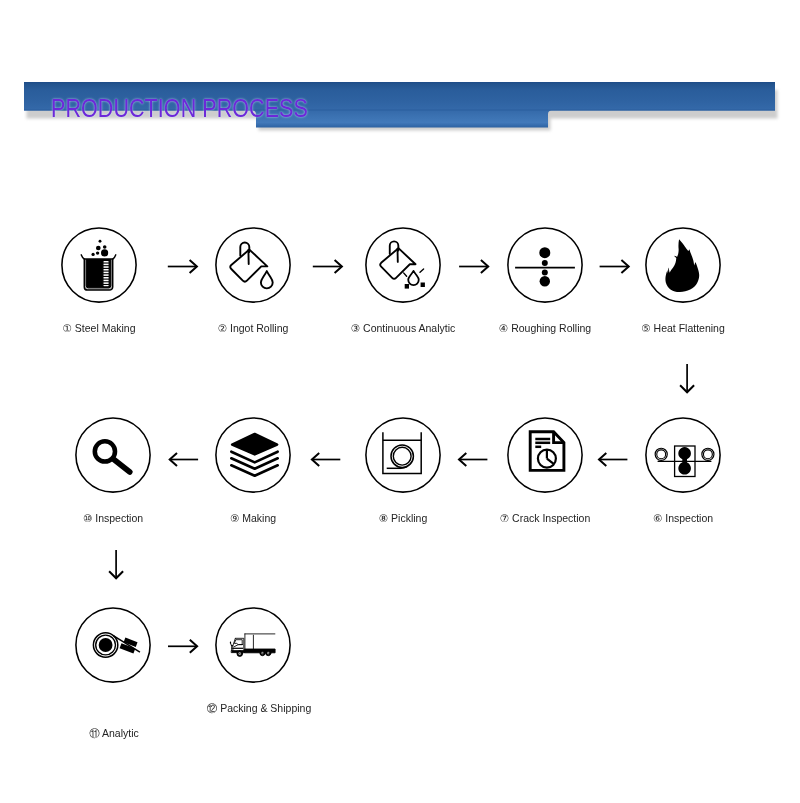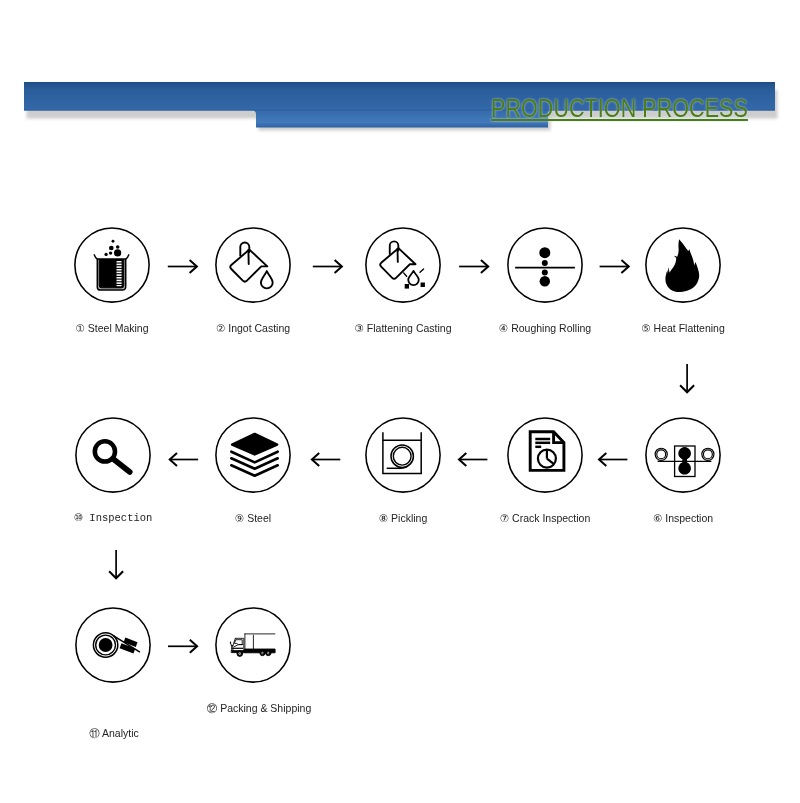--- a/index.html
+++ b/index.html
@@ -5,23 +5,23 @@
 <style>
   html,body{margin:0;padding:0;}
   body{width:800px;height:803px;background:#ffffff;
        font-family:"Liberation Sans",sans-serif;overflow:hidden;}
   #page{position:relative;width:800px;height:803px;background:#fff;}
 
   
   #banner{position:absolute;left:24px;top:82px;width:751px;height:50px;}
   #bn-svg{position:absolute;left:0;top:0;}
   #banner-title{position:absolute;left:0;top:12px;width:751px;height:28.5px;
-      display:flex;align-items:center;justify-content:flex-end;
-      color:#4d7c0f;font-size:26px;line-height:28.5px;letter-spacing:0.1px;
-      text-shadow:0 0 2.4px rgba(206,230,255,.9);text-decoration:underline;}
+      display:flex;align-items:center;justify-content:flex-start;
+      color:#6d28d9;font-size:26px;line-height:28.5px;letter-spacing:0.1px;
+      text-shadow:0 0 2.4px rgba(206,230,255,.9);}
   #banner-title > span{display:inline-block;transform:scaleX(0.826);transform-origin:center;}
 
   
   .node{position:absolute;width:150px;margin-left:-75px;text-align:center;}
   .node .circ{position:relative;width:76px;height:76px;margin:0 auto;}
   .node .label{margin-top:19px;font-size:10.5px;color:#232323;white-space:nowrap;
       line-height:12px;}
 </style>
 </head>
 <body>
@@ -54,21 +54,21 @@
                  a3.7 3.7 0 0 0 -3.7 -3.7 H0 Z"></path>
         <path fill="none" stroke="#2a5e9e" stroke-width="1.2" d="M0 28.0 H524.4 M231.6 28.0 H751"></path>
       </g>
     </svg>
     <div id="banner-title">
         <span>PRODUCTION PROCESS</span>
       </div>
   </div>
 
   <div id="nodes">
-      <div class="node" style="left: 112px; top: 227px;">
+      <div class="node" style="left: 99px; top: 227px;">
         <div class="circ"><svg width="76" height="76" viewBox="0 0 76 76">
             <circle cx="38" cy="38" r="37.1" fill="none" stroke="#000000" stroke-width="1.55"></circle>
  <g>
   <path d="M20.2 27.8 C20.8 29.7 22.0 31.2 23.6 32.4" fill="none" stroke="#000000" stroke-width="1.4" stroke-linecap="round"></path>
   <path d="M54.8 27.8 C54.2 29.7 53.1 31.2 51.5 32.4" fill="none" stroke="#000000" stroke-width="1.4" stroke-linecap="round"></path>
   <path d="M23.3 31.9 h28.4 v28.0 a3.2 3.2 0 0 1 -3.2 3.2 h-22.0 a3.2 3.2 0 0 1 -3.2 -3.2 z" fill="#b4b4b4" stroke="#000000" stroke-width="1.5" stroke-linejoin="round"></path>
   <path d="M25.2 32.6 h24.6 v26.0 a2.2 2.2 0 0 1 -2.2 2.2 h-20.2 a2.2 2.2 0 0 1 -2.2 -2.2 z" fill="#000000" stroke="#000000" stroke-width="1.0" stroke-linejoin="round"></path>
   <rect x="41.9" y="33.4" width="6.3" height="26.4" rx="1.0" fill="#ffffff"></rect>
   <rect x="41.9" y="33.4" width="6.3" height="26.4" rx="1.0" fill="none" stroke="#000000" stroke-width="1.2"></rect>
   <g fill="#000000" stroke="none">
@@ -102,42 +102,42 @@
     <path d="M25.3 28.6 V20.0 a4.5 4.5 0 0 1 9.0 0 V25.0"></path>
     <path d="M34.4 22.6 L52.3 39.4 H46.3 L31.9 53.6 a2.9 2.9 0 0 1 -4.1 0 L16.3 42.0 a2.9 2.9 0 0 1 0 -4.1 Z"></path>
     <path d="M33.4 23.0 L33.7 37.0"></path>
   </g>
               <path d="M 51.8 44.1
      C 55.044999999999995 50.370000000000005, 57.699999999999996 52.255, 57.699999999999996 55.5
      a 5.9 5.9 0 0 1 -11.8 0
      C 45.9 52.255, 48.555 50.370000000000005, 51.8 44.1 Z" fill="none" stroke="#000000" stroke-width="1.9" stroke-linejoin="round"></path>
             </g>
           </svg></div>
-        <div class="label">② Ingot Casting</div>
+        <div class="label">② Ingot Rolling</div>
       </div>
       <div class="node" style="left: 403px; top: 227px;">
         <div class="circ"><svg width="76" height="76" viewBox="0 0 76 76">
             <circle cx="38" cy="38" r="37.1" fill="none" stroke="#000000" stroke-width="1.55"></circle>
             <g>
               <g transform="translate(0.6,-0.4) scale(0.955)" fill="none" stroke="#000000" stroke-width="1.95" stroke-linejoin="round" stroke-linecap="round">
     <path d="M25.3 28.6 V20.0 a4.5 4.5 0 0 1 9.0 0 V25.0"></path>
     <path d="M34.4 22.6 L52.3 39.4 H46.3 L31.9 53.6 a2.9 2.9 0 0 1 -4.1 0 L16.3 42.0 a2.9 2.9 0 0 1 0 -4.1 Z"></path>
     <path d="M33.4 23.0 L33.7 37.0"></path>
   </g>
               <path d="M 48.5 43.9
      C 51.3875 48.8225, 53.75 49.9625, 53.75 52.85
      a 5.25 5.25 0 0 1 -10.5 0
      C 43.25 49.9625, 45.6125 48.8225, 48.5 43.9 Z" fill="none" stroke="#000000" stroke-width="1.8" stroke-linejoin="round"></path>
               <path d="M38.6 45.9 L41.6 49.2" fill="none" stroke="#000000" stroke-width="1.4" stroke-linecap="round"></path>
     <path d="M55.0 45.3 L58.6 42.0" fill="none" stroke="#000000" stroke-width="1.4" stroke-linecap="round"></path>
     <rect x="39.7" y="57.0" width="4.3" height="4.6" fill="#000000"></rect>
     <rect x="55.6" y="55.5" width="4.3" height="4.5" fill="#000000"></rect>
    </g>
           </svg></div>
-        <div class="label">③ Flattening Casting</div>
+        <div class="label">③ Continuous Analytic</div>
       </div>
       <div class="node" style="left: 545px; top: 227px;">
         <div class="circ"><svg width="76" height="76" viewBox="0 0 76 76">
             <circle cx="38" cy="38" r="37.1" fill="none" stroke="#000000" stroke-width="1.55"></circle>
             <g>
    <path d="M8.1 40.7 H67.9" fill="none" stroke="#000000" stroke-width="1.7"></path>
    <circle cx="37.8" cy="25.7" r="5.5" fill="#000000"></circle>
    <circle cx="37.8" cy="35.9" r="3.0" fill="#000000"></circle>
    <circle cx="37.8" cy="45.4" r="3.0" fill="#000000"></circle>
    <circle cx="37.8" cy="54.3" r="5.2" fill="#000000"></circle>
@@ -175,41 +175,41 @@
     C 30.9 36.5 31.5 34.4 31.7 31.4
     C 31.1 31.1 30.3 30.3 29.7 29.5
     C 31.1 29.7 31.9 30.1 32.4 30.5
     C 32.9 29.7 33.1 29.0 33.4 28.1
     C 33.9 26.0 34.0 24.2 33.8 22.2
     C 33.6 19.4 33.8 16.5 34.3 13.9 Z"></path>
  </g>
           </svg></div>
         <div class="label">⑤ Heat Flattening</div>
       </div>
-      <div class="node" style="left: 113px; top: 417px; font-family: Liberation Mono, monospace;">
+      <div class="node" style="left: 113px; top: 417px;">
         <div class="circ"><svg width="76" height="76" viewBox="0 0 76 76">
             <circle cx="38" cy="38" r="37.1" fill="none" stroke="#000000" stroke-width="1.55"></circle>
             <g fill="none" stroke="#000000">
    <circle cx="29.9" cy="34.4" r="10.1" stroke-width="4.55"></circle>
    <path d="M38.6 42.3 L54.8 55.0" stroke-width="5.6" stroke-linecap="round"></path>
  </g>
           </svg></div>
         <div class="label">⑩ Inspection</div>
       </div>
       <div class="node" style="left: 253px; top: 417px;">
         <div class="circ"><svg width="76" height="76" viewBox="0 0 76 76">
             <circle cx="38" cy="38" r="37.1" fill="none" stroke="#000000" stroke-width="1.55"></circle>
             <g>
    <path d="M39.7 16.9 L62.2 27.6 L39.7 37.5 L17.1 27.6 Z" fill="#000000" stroke="#000000" stroke-width="2.4" stroke-linejoin="round"></path>
    <path d="M16.3 34.7 L39.7 45.4 L62.7 34.7" fill="none" stroke="#000000" stroke-width="2.6" stroke-linejoin="round" stroke-linecap="round"></path>
    <path d="M16.3 41.3 L39.7 51.8 L62.7 41.3" fill="none" stroke="#000000" stroke-width="2.6" stroke-linejoin="round" stroke-linecap="round"></path>
    <path d="M16.3 48.3 L39.7 58.7 L62.7 48.3" fill="none" stroke="#000000" stroke-width="2.6" stroke-linejoin="round" stroke-linecap="round"></path>
  </g>
           </svg></div>
-        <div class="label">⑨ Steel</div>
+        <div class="label">⑨ Making</div>
       </div>
       <div class="node" style="left: 403px; top: 417px; text-align: center;">
         <div class="circ"><svg width="76" height="76" viewBox="0 0 76 76">
             <circle cx="38" cy="38" r="37.1" fill="none" stroke="#000000" stroke-width="1.55"></circle>
             <g fill="none" stroke="#000000">
    <path d="M17.9 15.2 V56.5 H56.2 V15.2" stroke-width="1.5" stroke-linecap="butt"></path>
    <path d="M17.9 23.3 H56.2" stroke-width="1.5"></path>
    <circle cx="37.2" cy="39.2" r="11.2" stroke-width="1.5"></circle>
    <circle cx="37.2" cy="39.2" r="8.9" stroke-width="1.4"></circle>
    <path d="M21.7 51.3 H36.0" stroke-width="1.5" stroke-linecap="butt"></path>

